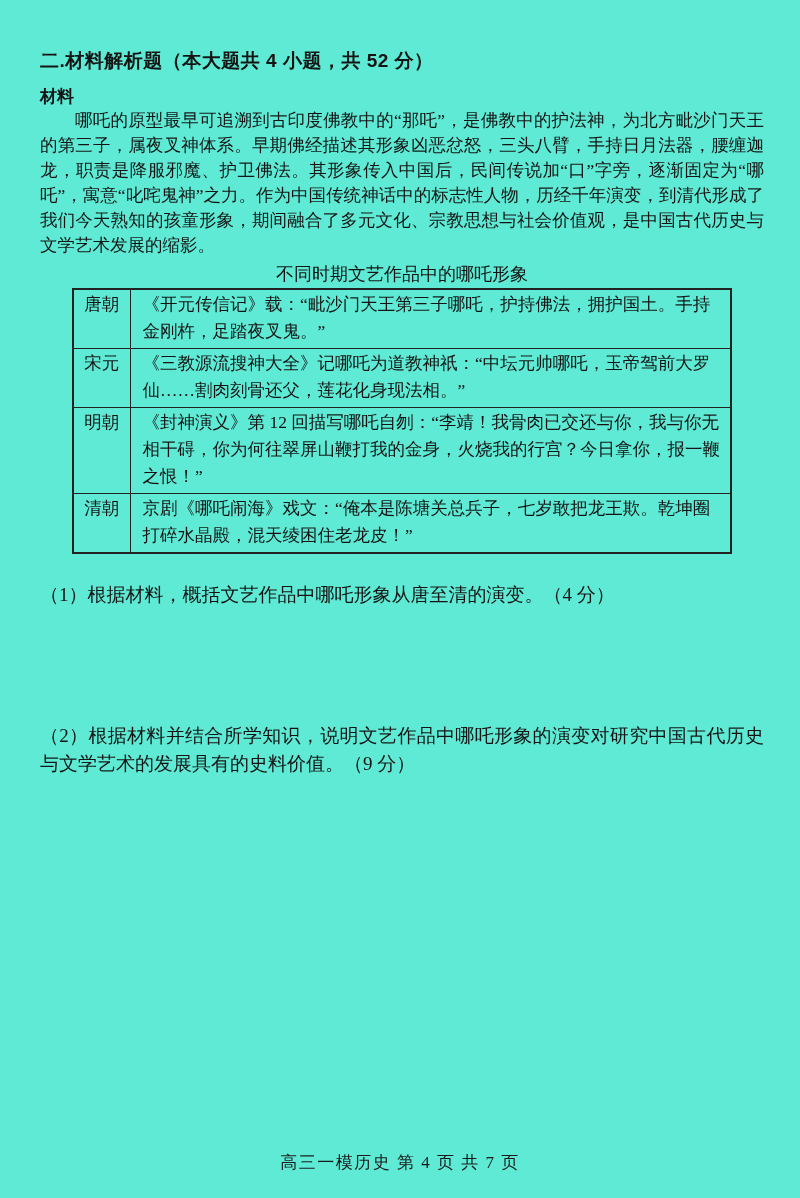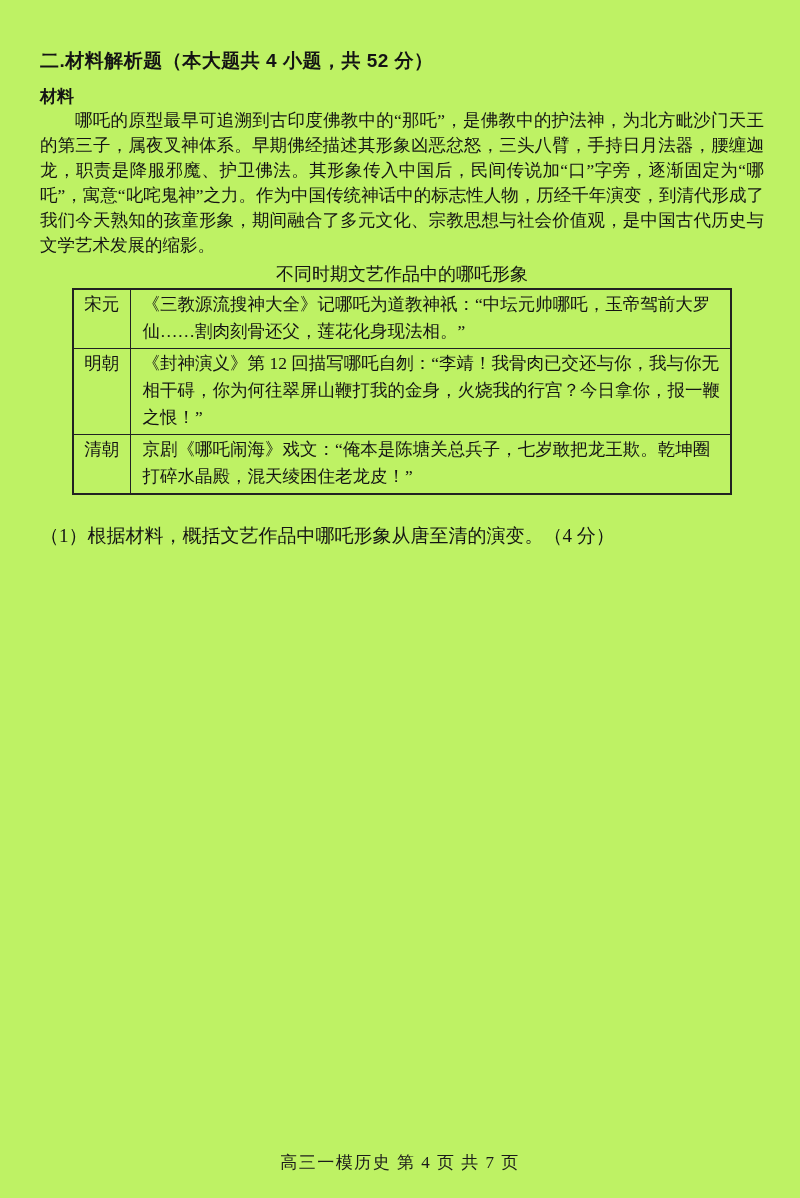--- a/index.html
+++ b/index.html
@@ -2,21 +2,21 @@
 <html><head>
 <meta charset="utf-8">
 <style>
   * { box-sizing: border-box; margin: 0; padding: 0; }
   html, body { background: #e8e8e8; }
   .page {
     position: relative;
     width: 800px;
     height: 1198px;
     margin: 0 auto;
-    background: #bef264;
+    background: #5eead4;
     color: #141414;
     font-family: "Liberation Serif", serif;
     overflow: hidden;
   }
   .content {
     padding: 48px 36px 0 40px;
   }
   .section-header {
     font-family: "Liberation Sans", sans-serif;
     font-weight: bold;
@@ -94,33 +94,38 @@
 
     <div class="material-label">材料</div>
 
     <div class="material-text">哪吒的原型最早可追溯到古印度佛教中的“那吒”，是佛教中的护法神，为北方毗沙门天王的第三子，属夜叉神体系。早期佛经描述其形象凶恶忿怒，三头八臂，手持日月法器，腰缠迦龙，职责是降服邪魔、护卫佛法。其形象传入中国后，民间传说加“口”字旁，逐渐固定为“哪吒”，寓意“叱咤鬼神”之力。作为中国传统神话中的标志性人物，历经千年演变，到清代形成了我们今天熟知的孩童形象，期间融合了多元文化、宗教思想与社会价值观，是中国古代历史与文学艺术发展的缩影。</div>
 
     <div class="table-title">不同时期文艺作品中的哪吒形象</div>
 
     <table class="nezha-table">
       <tbody>
         <tr>
+          <td class="period">唐朝</td>
+          <td class="desc">《开元传信记》载：“毗沙门天王第三子哪吒，护持佛法，拥护国土。手持金刚杵，足踏夜叉鬼。”</td>
+        </tr>
+        <tr>
           <td class="period">宋元</td>
           <td class="desc">《三教源流搜神大全》记哪吒为道教神祇：“中坛元帅哪吒，玉帝驾前大罗仙……割肉刻骨还父，莲花化身现法相。”</td>
         </tr>
         <tr>
           <td class="period">明朝</td>
           <td class="desc">《封神演义》第 12 回描写哪吒自刎：“李靖！我骨肉已交还与你，我与你无相干碍，你为何往翠屏山鞭打我的金身，火烧我的行宫？今日拿你，报一鞭之恨！”</td>
         </tr>
         <tr>
           <td class="period">清朝</td>
           <td class="desc">京剧《哪吒闹海》戏文：“俺本是陈塘关总兵子，七岁敢把龙王欺。乾坤圈打碎水晶殿，混天绫困住老龙皮！”</td>
         </tr>
       </tbody>
     </table>
 
     <div class="question q1">（1）根据材料，概括文艺作品中哪吒形象从唐至清的演变。（4 分）</div>
 
+    <div class="question q2">（2）根据材料并结合所学知识，说明文艺作品中哪吒形象的演变对研究中国古代历史与文学艺术的发展具有的史料价值。（9 分）</div>
 
   </div>
 
   <div class="footer">高三一模历史 第 4 页 共 7 页</div>
 </div>
 
 </body></html>

